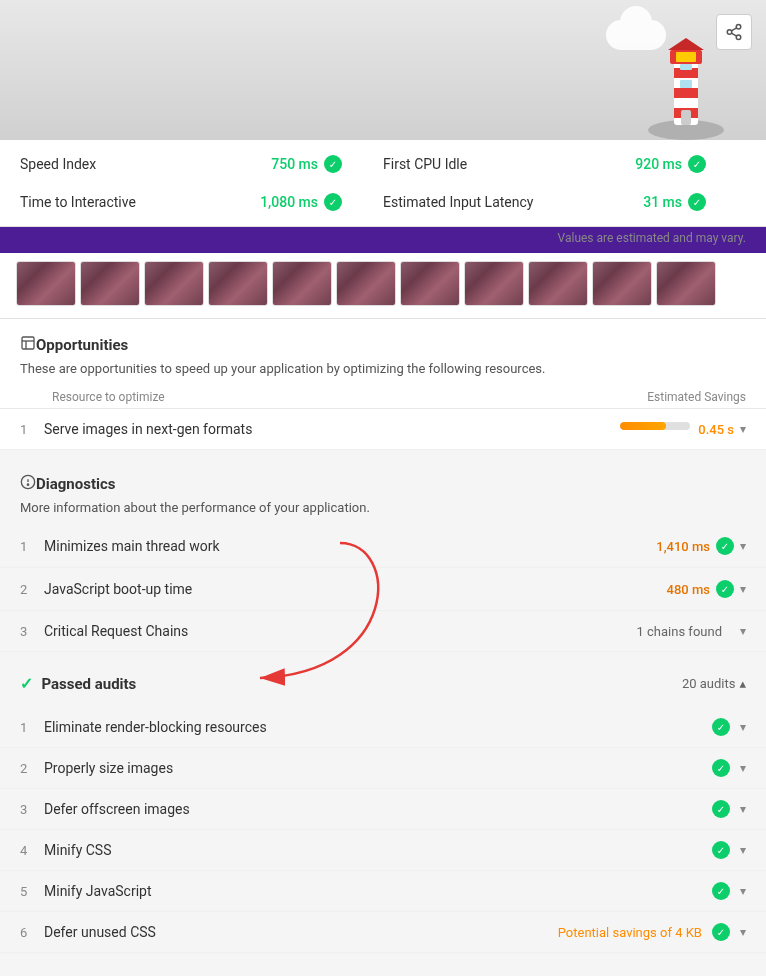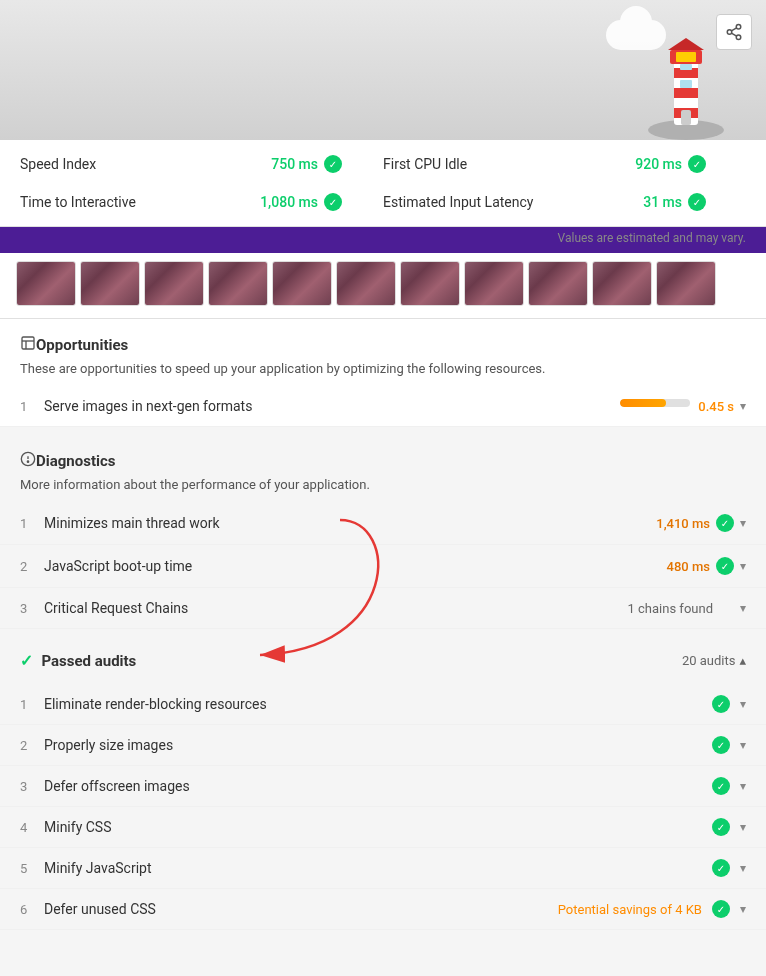--- a/index.html
+++ b/index.html
@@ -247,21 +247,21 @@
       color: #e37400;
       font-size: 13px;
       font-weight: 500;
       white-space: nowrap;
       margin-right: 6px;
     }
     .diag-value-gray {
       color: #666;
       font-size: 13px;
       white-space: nowrap;
-      margin-right: 21px;
+      margin-right: 12px;
     }
 
     
     .passed-section {
       border-top: 8px solid #f5f5f5;
     }
     .passed-header {
       display: flex;
       align-items: center;
       justify-content: space-between;
@@ -440,20 +440,24 @@
     <span class="section-icon">
       <svg width="16" height="16" viewBox="0 0 24 24" fill="none" stroke="#555" stroke-width="2">
         <rect x="3" y="3" width="18" height="18" rx="2"></rect>
           <line x1="3" y1="9" x2="21" y2="9"></line>
           <line x1="9" y1="21" x2="9" y2="9"></line>
       </svg>
     </span>
     <span>Opportunities</span>
   </div>
   <div class="section-desc">These are opportunities to speed up your application by optimizing the following resources.</div>
+  <div class="table-header">
+    <span>Resource to optimize</span>
+    <span>Estimated Savings</span>
+  </div>
   <div class="opportunity-row">
     <span class="row-number">1</span>
     <span class="row-label">Serve images in next-gen formats</span>
     <div class="savings-bar-container">
       <div class="savings-bar">
         <div class="savings-bar-fill"></div>
       </div>
       <span class="savings-value">0.45 s</span>
     </div>
     <span class="chevron">▾</span>

